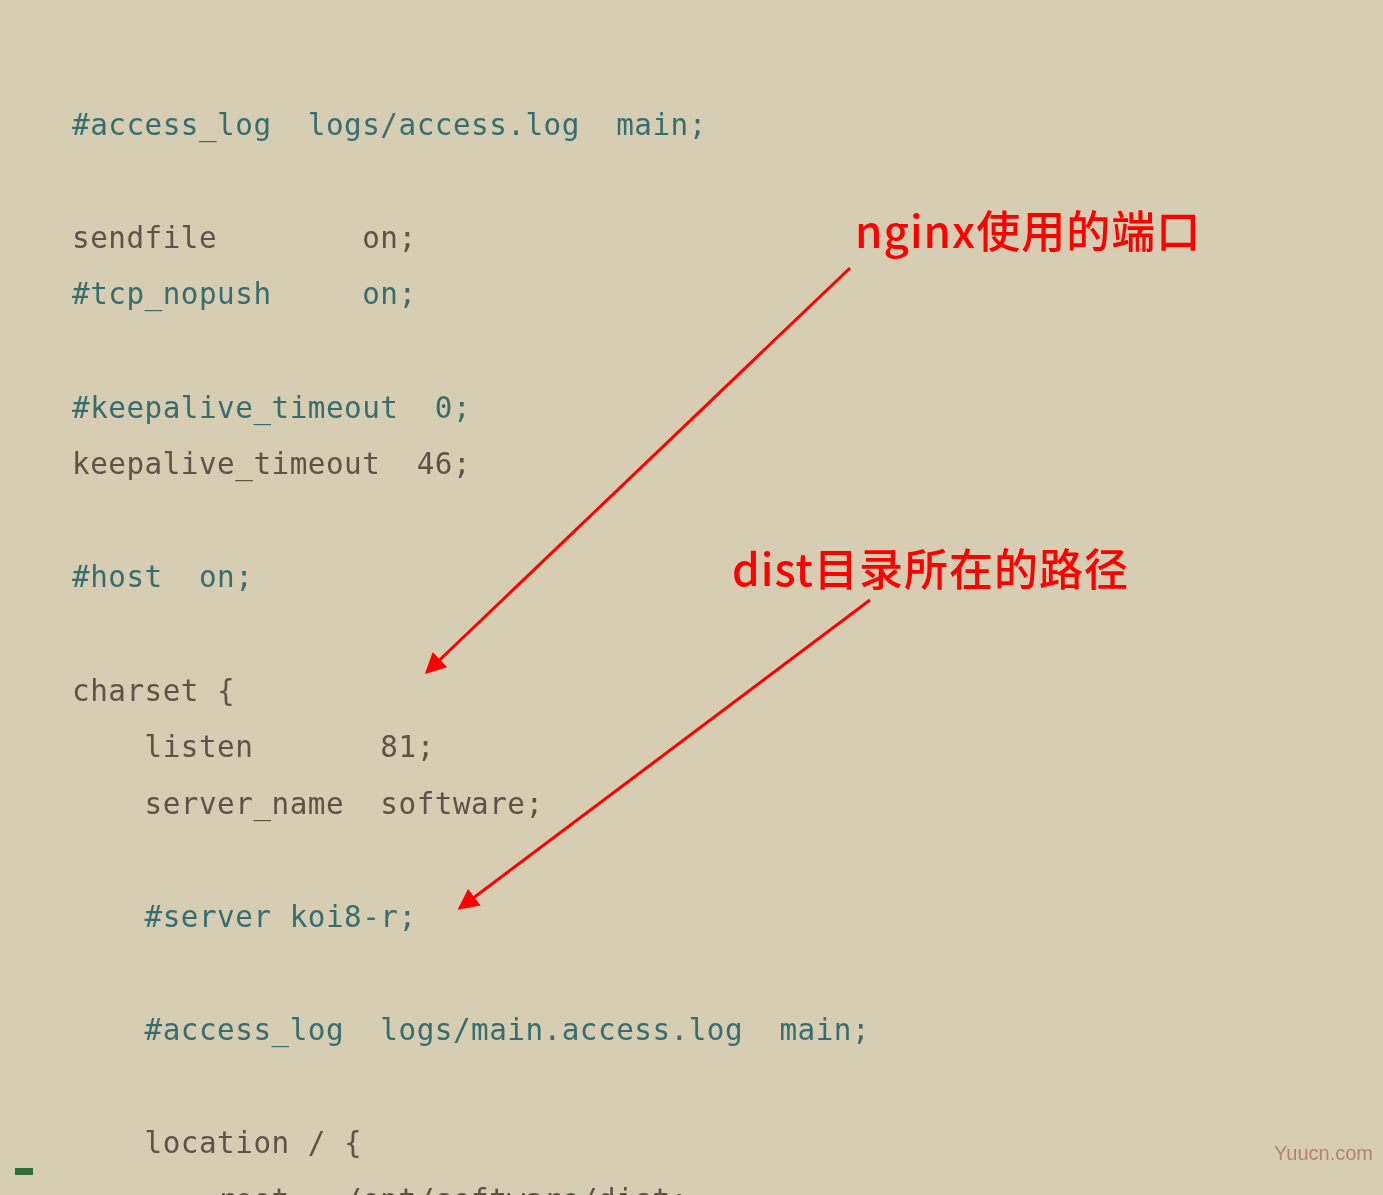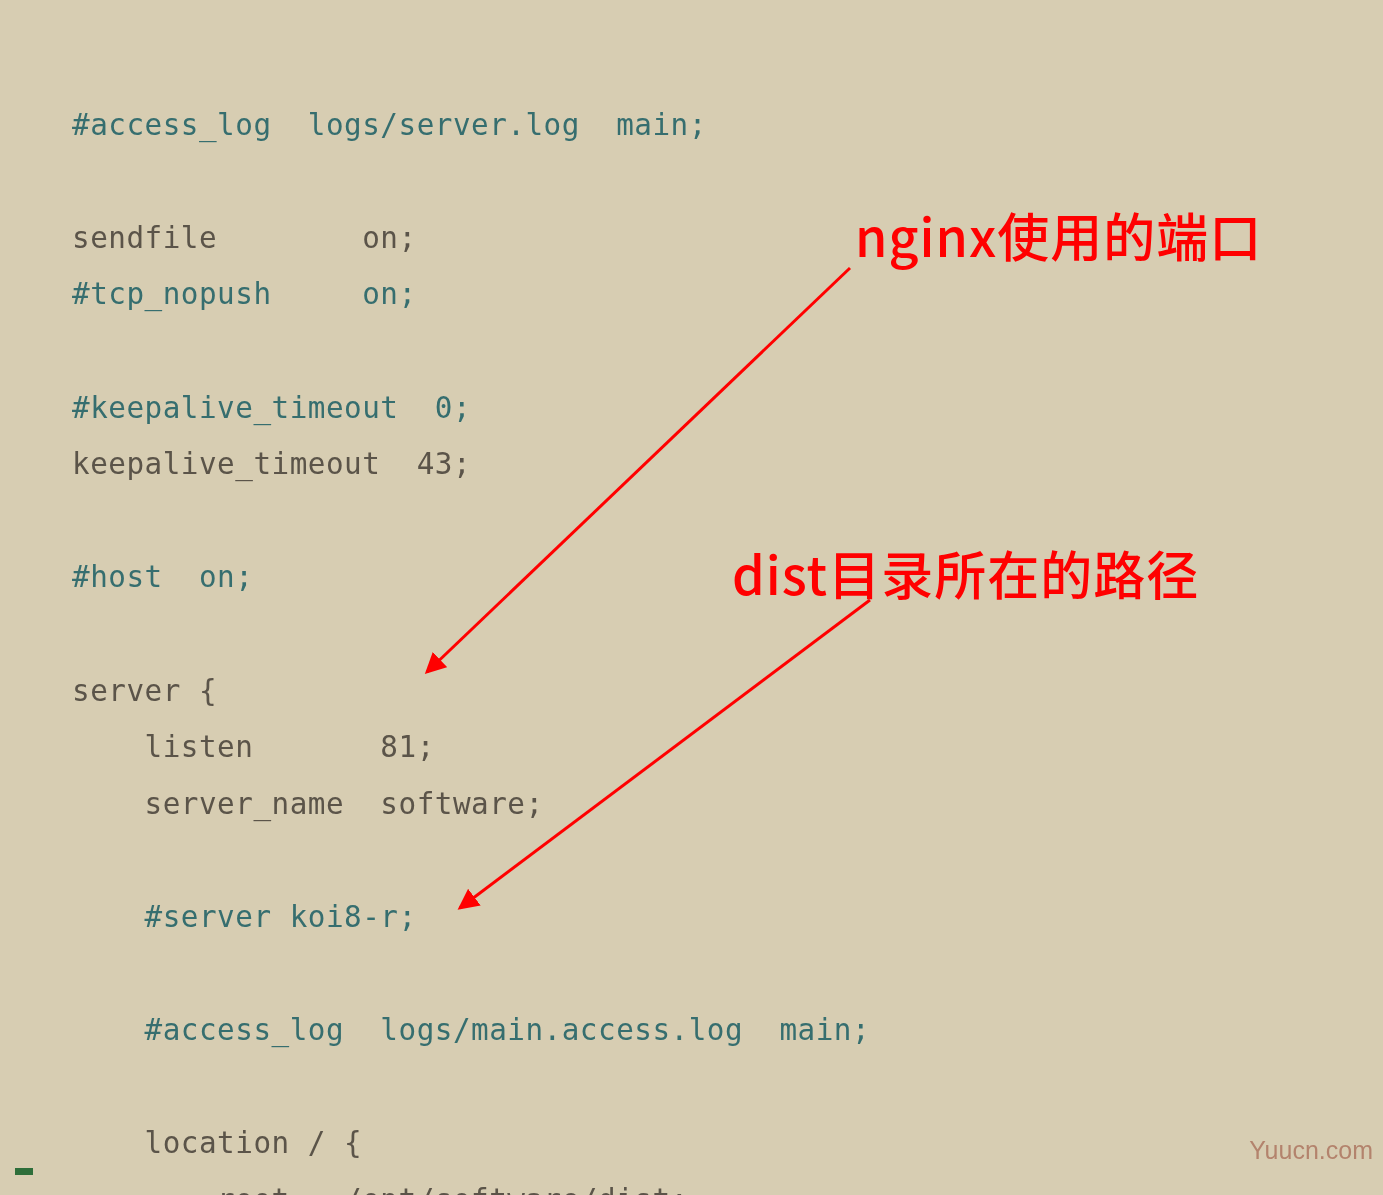--- a/index.html
+++ b/index.html
@@ -20,65 +20,65 @@
     line-height: 56.6px;
     white-space: pre;
     letter-spacing: 0.5px;
   }
   .c-teal { color: #366e6f; }
   .c-gray { color: #5b5449; }
   .annotation {
     position: absolute;
     color: #ff0000;
     font-family: "Noto Sans CJK SC", "Microsoft YaHei", "PingFang SC", sans-serif;
-    font-size: 52px;
+    font-size: 44px;
     font-weight: 500;
     letter-spacing: 1px;
   }
   svg.overlay {
     position: absolute;
     top: 0;
     left: 0;
     width: 1383px;
     height: 1195px;
     pointer-events: none;
   }
   .watermark {
     position: absolute;
     right: 10px;
     bottom: 30px;
     font-family: Arial, sans-serif;
-    font-size: 25px;
+    font-size: 20px;
     color: #a86b56;
     opacity: 0.75;
   }
   .cursor {
     position: absolute;
     left: 15px;
     bottom: 20px;
     width: 18px;
     height: 7px;
     background: #2e6e3a;
   }
 </style>
 </head>
 <body>
 
 <div class="code">
-<span class="c-teal">#access_log  logs/server.log  main;</span>
+<span class="c-teal">#access_log  logs/access.log  main;</span>
 
 <span class="c-gray">sendfile        on;</span>
 <span class="c-teal">#tcp_nopush     on;</span>
 
 <span class="c-teal">#keepalive_timeout  0;</span>
-<span class="c-gray">keepalive_timeout  43;</span>
+<span class="c-gray">keepalive_timeout  46;</span>
 
 <span class="c-teal">#host  on;</span>
 
-<span class="c-gray">server {</span>
+<span class="c-gray">charset {</span>
 <span class="c-gray">    listen       81;</span>
 <span class="c-gray">    server_name  software;</span>
 
 <span class="c-teal">    #server koi8-r;</span>
 
 <span class="c-teal">    #access_log  logs/main.access.log  main;</span>
 
 <span class="c-gray">    location / {</span>
 <span class="c-gray">        root   /opt/software/dist;</span>
 

